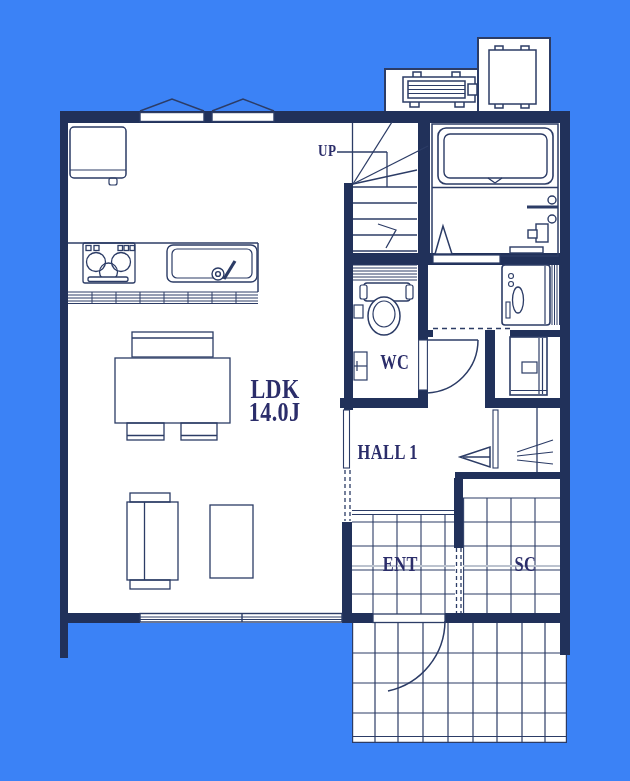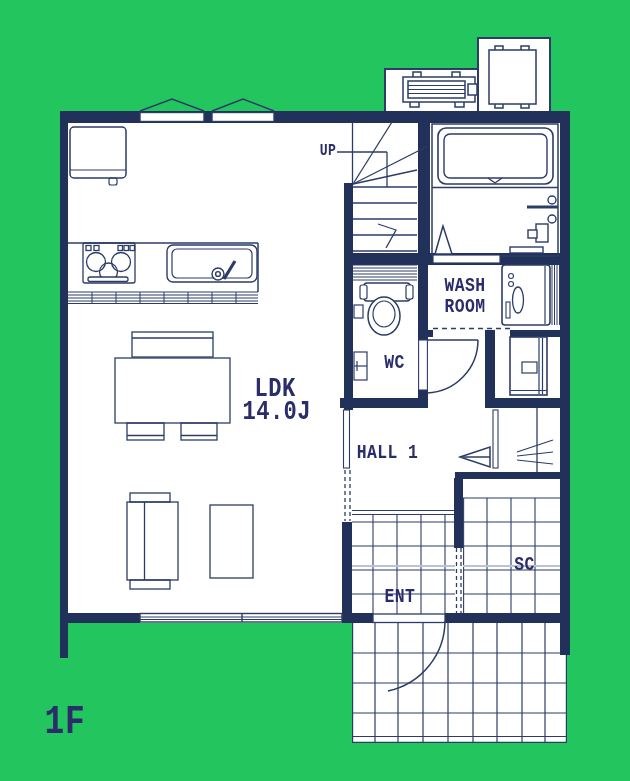--- a/index.html
+++ b/index.html
@@ -1,17 +1,17 @@
 <!DOCTYPE html>
 <html><head>
 <meta charset="utf-8">
 <style>
   html,body{margin:0;padding:0;background:#e5e5e8;}
-  .canvas{position:relative;width:630px;height:781px;background:#22c55e;overflow:hidden;
-          font-family:Liberation Mono, monospace;}
+  .canvas{position:relative;width:630px;height:781px;background:#3b82f6;overflow:hidden;
+          font-family:Liberation Serif, serif;}
   svg{position:absolute;left:0;top:0;}
   .lbl{position:absolute;color:#2b2d6a;font-weight:bold;white-space:nowrap;
        transform-origin:center;letter-spacing:.5px;}
   .cond{display:inline-block;transform:scaleX(.82);transform-origin:center;}
   .center{text-align:center;}
 </style>
 </head>
 <body>
 
 <div class="canvas">
@@ -332,24 +332,20 @@
   </g>
 </svg>
 
   <div class="lbl" style="left:308px;top:142px;width:30px;font-size:16px;text-align:right;"><span class="cond">UP</span></div>
 
   <div class="lbl center" style="left:235px;top:374px;width:80px;font-size:27px;"><span class="cond">LDK</span></div>
   <div class="lbl center" style="left:235px;top:397px;width:80px;font-size:27px;"><span class="cond">14.0J</span></div>
 
   <div class="lbl center" style="left:370px;top:351px;width:50px;font-size:20px;"><span class="cond">WC</span></div>
 
-  <div class="lbl center" style="left:428px;top:275px;width:74px;font-size:20px;line-height:21px;">
-       <span class="cond">WASH</span><br>
-       <span class="cond">ROOM</span></div>
 
   <div class="lbl center" style="left:348px;top:441px;width:80px;font-size:20px;"><span class="cond">HALL 1</span></div>
 
-  <div class="lbl center" style="left:370px;top:585px;width:60px;font-size:20px;"><span class="cond">ENT</span></div>
+  <div class="lbl center" style="left:370px;top:553px;width:60px;font-size:20px;"><span class="cond">ENT</span></div>
 
   <div class="lbl center" style="left:466px;top:553px;width:60px;font-size:20px;margin-left:29px;"><span class="cond">SC</span></div>
 
-  <div class="lbl" style="left:40px;top:700px;font-size:40px;letter-spacing:1px;"><span class="cond">1F</span></div>
 </div>
 
 </body></html>

